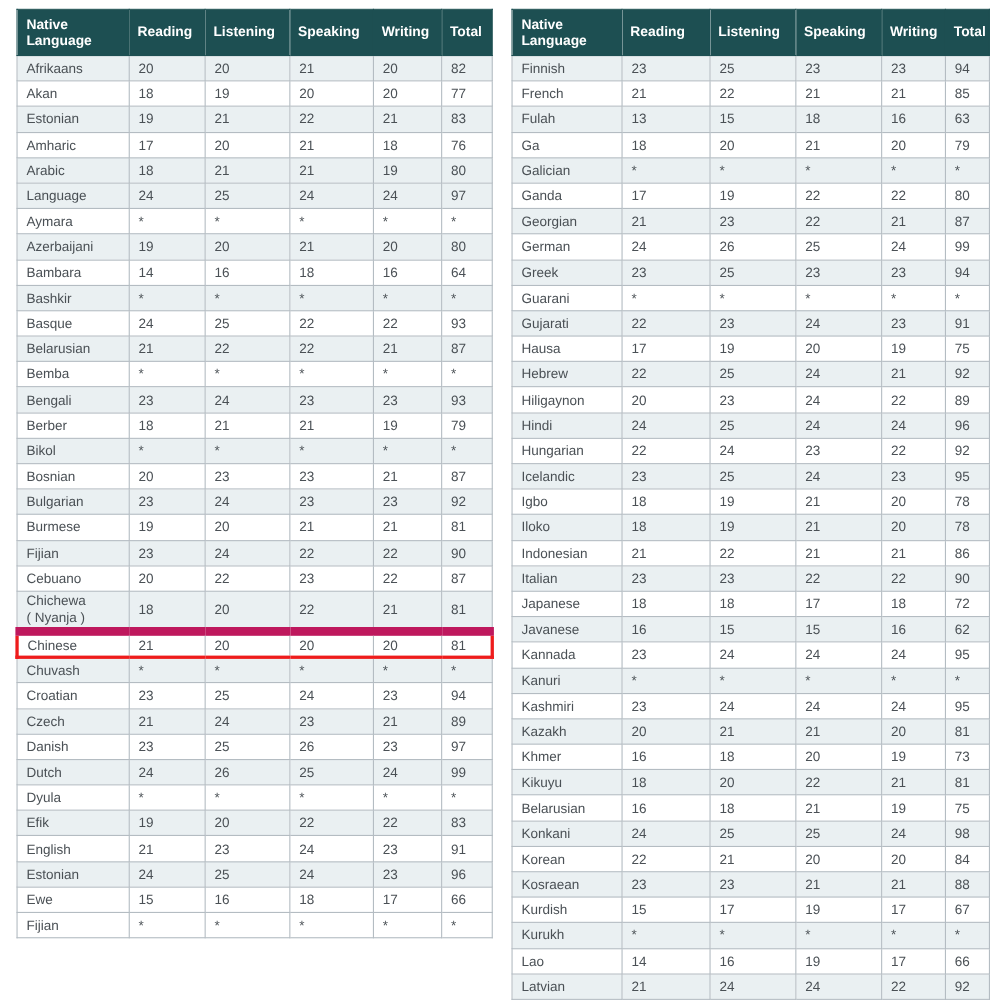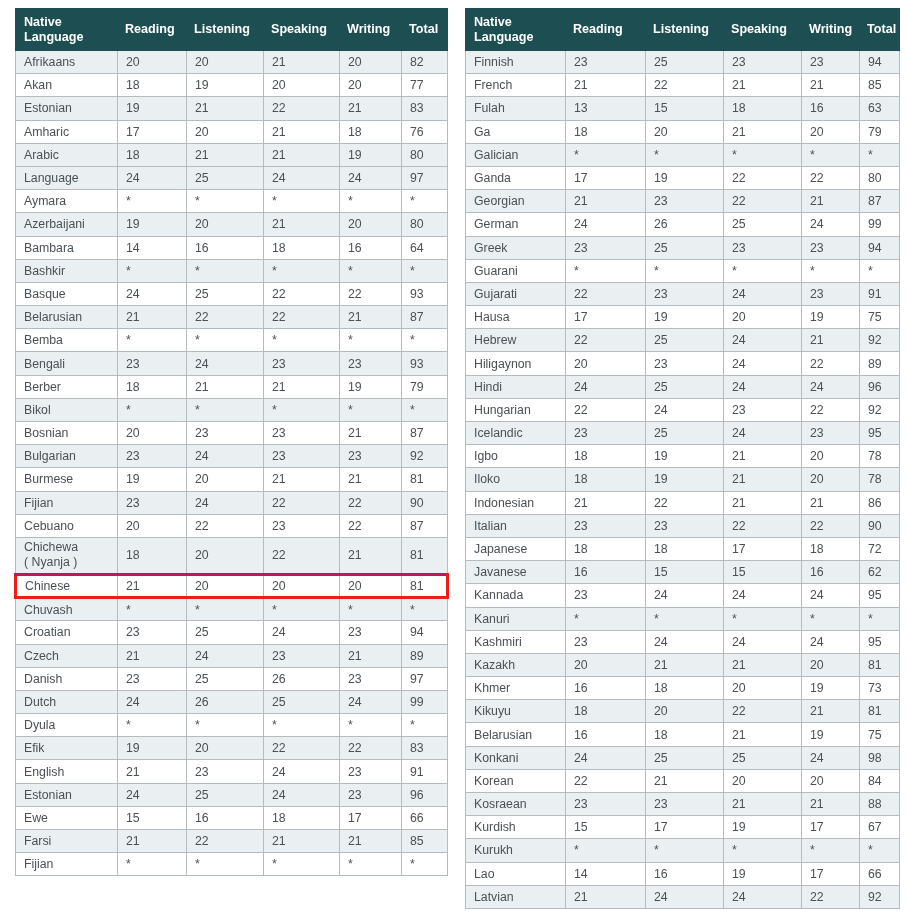--- a/index.html
+++ b/index.html
@@ -70,21 +70,21 @@
   }
   table.score-table tbody tr.tall td.lang-cell {
     white-space: normal;
     line-height: 1.22;
   }
   td.lang-cell { color: #4a5055; }
 
   
   tr.highlight td {
     background: #ffffff !important;
-    border-top: 3px solid #be185d;
+    border-top: 8px solid #be185d;
     border-bottom: 3px solid #ee1c1c;
   }
   tr.highlight td:first-child {
     border-left: 3px solid #ee1c1c;
   }
   tr.highlight td:last-child {
     border-right: 3px solid #ee1c1c;
   }
 
   
@@ -385,28 +385,20 @@
             <td>96</td>
           </tr>
           <tr class="plain">
             <td class="lang-cell">Ewe</td>
             <td>15</td>
             <td>16</td>
             <td>18</td>
             <td>17</td>
             <td>66</td>
           </tr>
-          <tr class="alt">
-            <td class="lang-cell">Farsi</td>
-            <td>21</td>
-            <td>22</td>
-            <td>21</td>
-            <td>21</td>
-            <td>85</td>
-          </tr>
           <tr class="plain">
             <td class="lang-cell">Fijian</td>
             <td>*</td>
             <td>*</td>
             <td>*</td>
             <td>*</td>
             <td>*</td>
           </tr>
         </tbody>
     </table>

